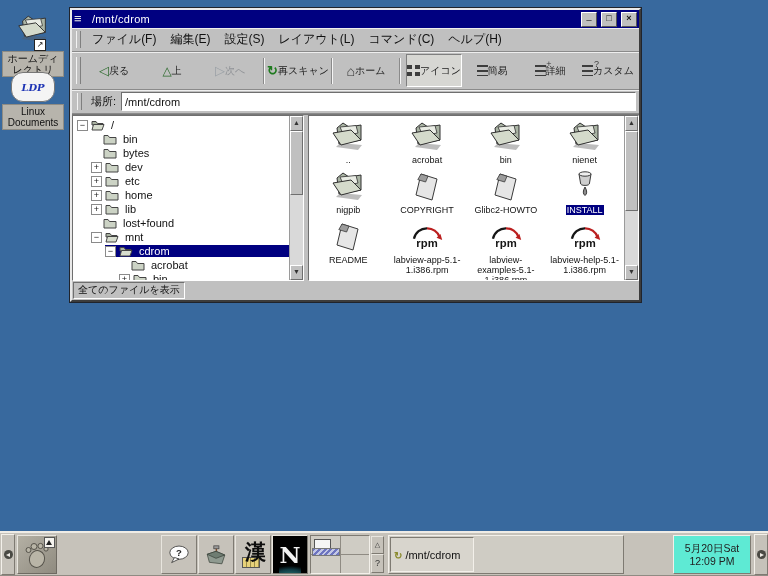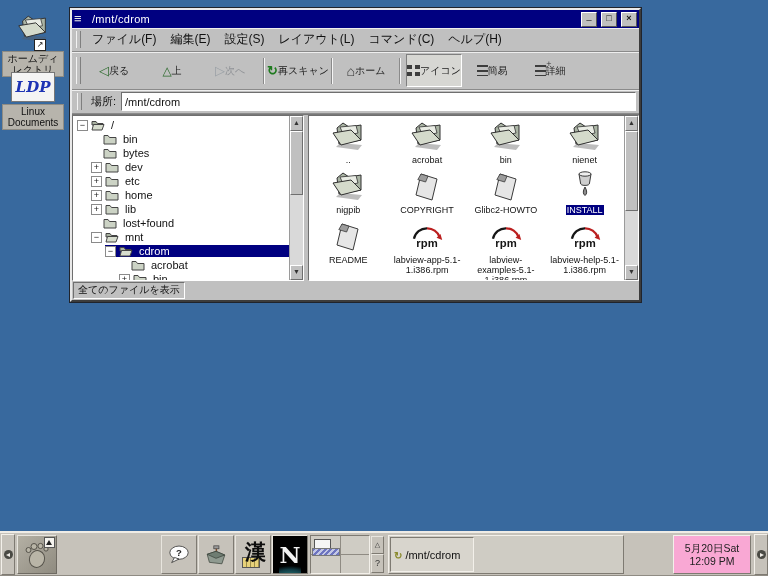--- a/index.html
+++ b/index.html
@@ -3,23 +3,23 @@
 <meta charset="utf-8">
 <style>
   html,body{margin:0;padding:0;}
   .screen{position:relative;width:768px;height:576px;overflow:hidden;
     background:#38699e;font-family:"Liberation Sans",sans-serif;color:#111;}
 
   
   .dicon{position:absolute;width:62px;display:flex;flex-direction:column;align-items:center;gap:2px;}
   .dicon .dlabel{background:#b7b4ac;border:1px solid #8f8c84;color:#111;font-size:10px;line-height:11px;
     text-align:center;padding:1px 2px;max-width:62px;}
-  .ldp-logo{width:42px;height:28px;background:#f4f4f4;border:1px solid #777;border-radius:0;
+  .ldp-logo{width:42px;height:28px;background:#f4f4f4;border:1px solid #777;border-radius:12px;
     display:flex;align-items:center;justify-content:center;
-    font-family:"DejaVu Serif",serif;font-style:italic;font-weight:bold;font-size:15px;color:#1d33b4;}
+    font-family:"DejaVu Serif",serif;font-style:italic;font-weight:bold;font-size:10px;color:#1d33b4;}
   .link-badge{position:absolute;right:6px;bottom:-2px;width:10px;height:10px;background:#fff;border:1px solid #222;
     font-size:8px;line-height:9px;text-align:center;}
   .link-badge::before{content:"\2197";color:#111;}
 
   
   .window{position:absolute;left:70px;top:8px;width:567px;height:290px;background:#c0c0c0;
     border:2px solid;border-color:#e9e9e9 #3c3c3c #3c3c3c #e9e9e9;box-shadow:0 0 0 1px #20242c;
     display:flex;flex-direction:column;}
   .titlebar{height:18px;background:#000080;color:#fff;display:flex;align-items:center;padding:0 2px;gap:4px;flex:none;}
   .title-icon{width:14px;height:12px;flex:none;}
@@ -146,21 +146,21 @@
     font-size:7px;line-height:16px;text-align:center;color:#333;}
   .mini-up::before{content:"\25B3";}
   .mini-q::before{content:"?";font-size:9px;}
   .tasklist{width:232px;height:35px;flex:none;background:#cfccc4;border:1px solid;border-color:#f3f0ea #7e7a72 #7e7a72 #f3f0ea;
     display:flex;align-items:stretch;padding:1px;}
   .task-btn{width:84px;background:#d8d5cd;border:1px solid;border-color:#7e7a72 #f3f0ea #f3f0ea #7e7a72;
     display:flex;align-items:center;gap:3px;padding:0 3px;font-size:11px;color:#111;white-space:nowrap;overflow:hidden;}
   .task-ic{flex:none;}
   .task-ic::before{content:"\21BB";color:#8a8a2e;font-size:10px;font-weight:bold;}
   .tb-flex{flex:1;}
-  .clock{width:76px;height:37px;flex:none;background:#f9a8d4;border:1px solid;border-color:#f3f0ea #7e7a72 #7e7a72 #f3f0ea;
+  .clock{width:76px;height:37px;flex:none;background:#5eead4;border:1px solid;border-color:#f3f0ea #7e7a72 #7e7a72 #f3f0ea;
     display:flex;flex-direction:column;align-items:center;justify-content:center;font-size:10.5px;line-height:13px;color:#222;margin-right:2px;}
   .defs{position:absolute;width:0;height:0;overflow:hidden;}
 </style>
 </head>
 <body>
 
 <svg class="defs" xmlns="http://www.w3.org/2000/svg">
   <defs>
     <symbol id="i-folder" viewBox="0 0 40 32">
       <path d="M8 26 L30 29 L34 24 L12 22 Z" fill="#5a5a5a" opacity="0.4"></path>
@@ -305,20 +305,24 @@
         <button class="tb-btn">
           <span class="tb-ic ti-brief-view"></span>
           <span class="tb-label">簡易</span>
         </button>
 
         <button class="tb-btn">
           <span class="tb-ic ti-detail-view"></span>
           <span class="tb-label">詳細</span>
         </button>
 
+        <button class="tb-btn">
+          <span class="tb-ic ti-custom-view"></span>
+          <span class="tb-label">カスタム</span>
+        </button>
       </div>
 
     <div class="locbar">
       <span class="grip"></span>
       <span class="loc-label">場所:</span>
       <input class="loc-input" value="/mnt/cdrom" style="">
     </div>
 
     <div class="main">
       <div class="panel tree-panel">

